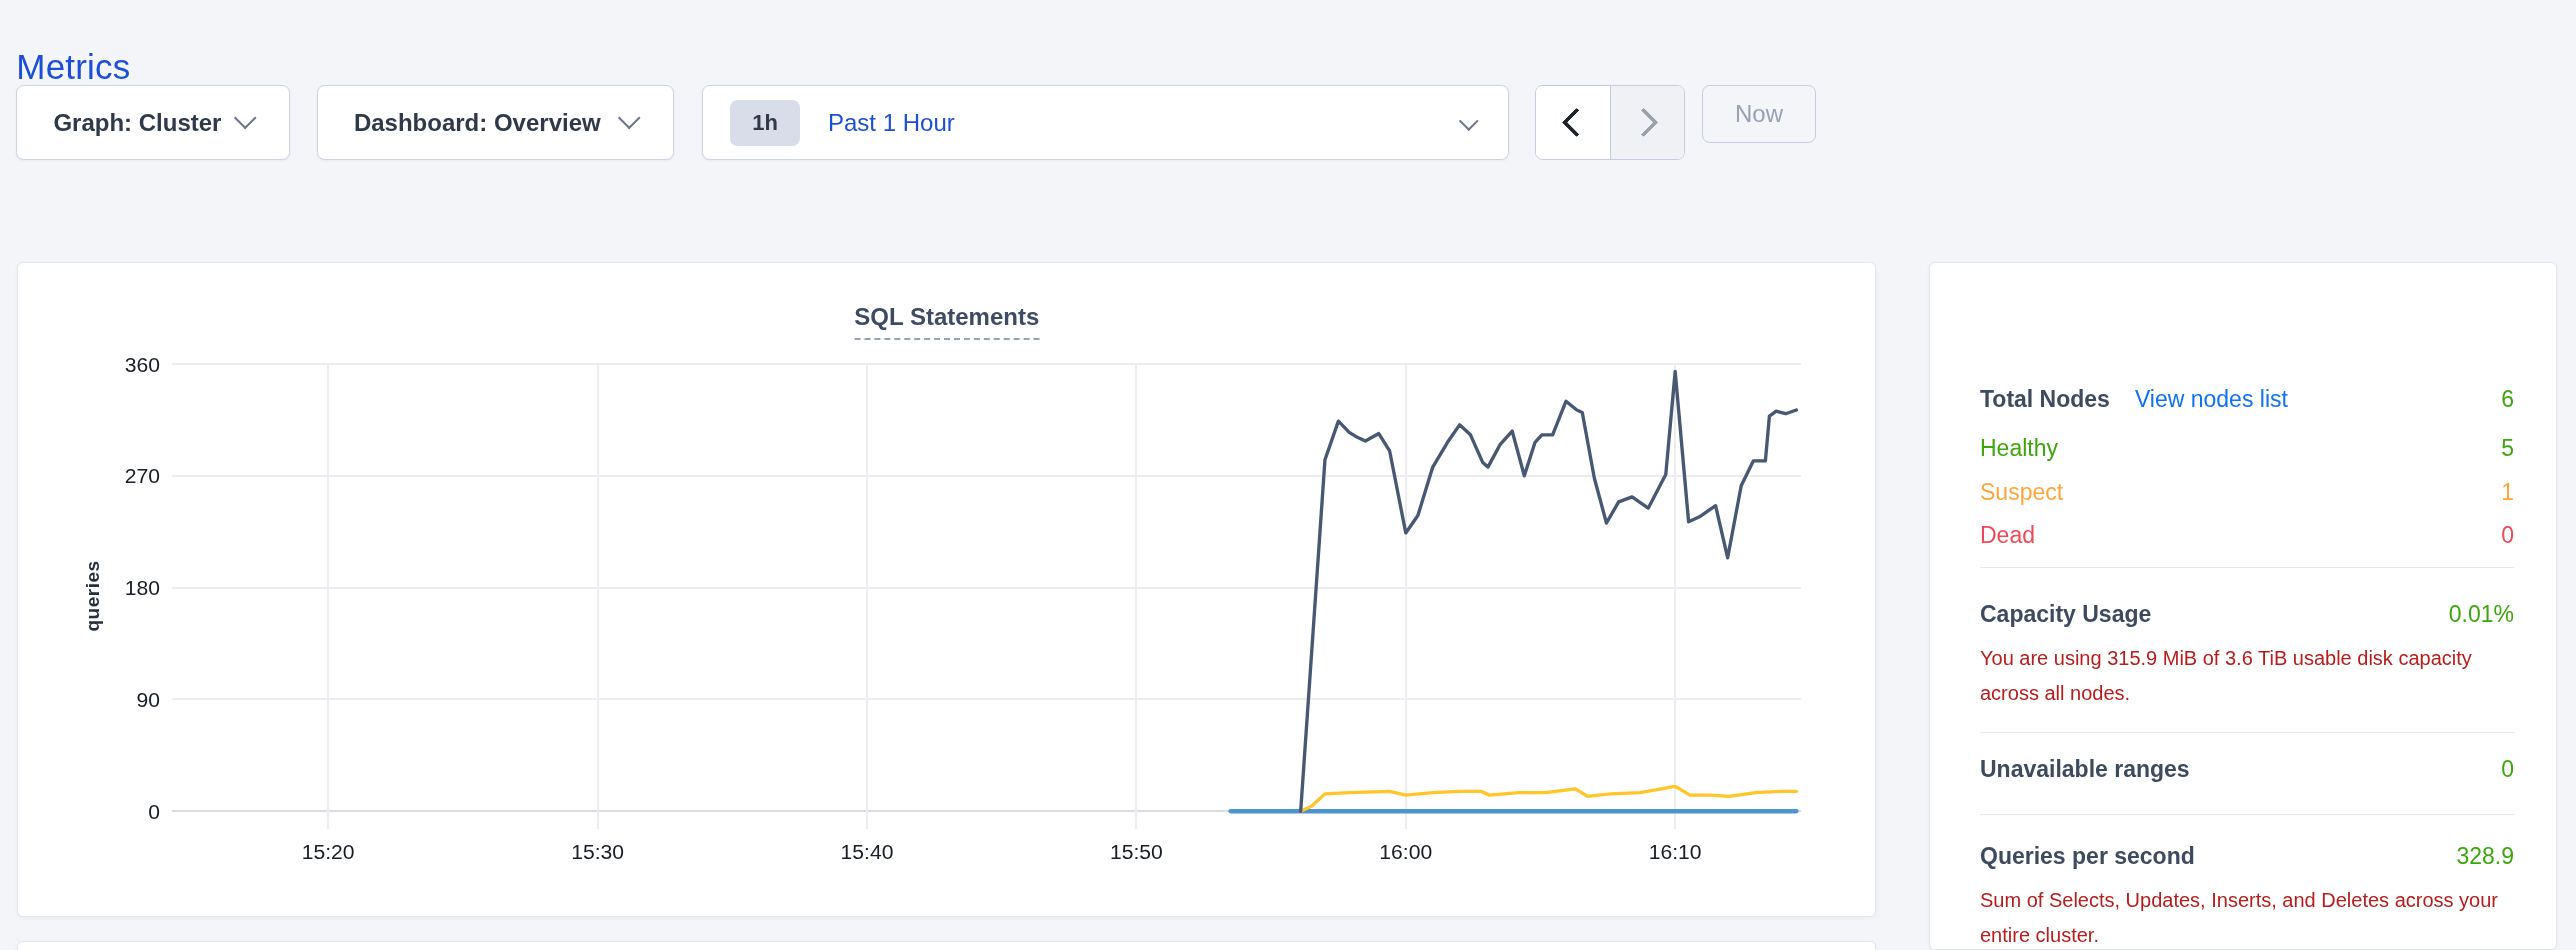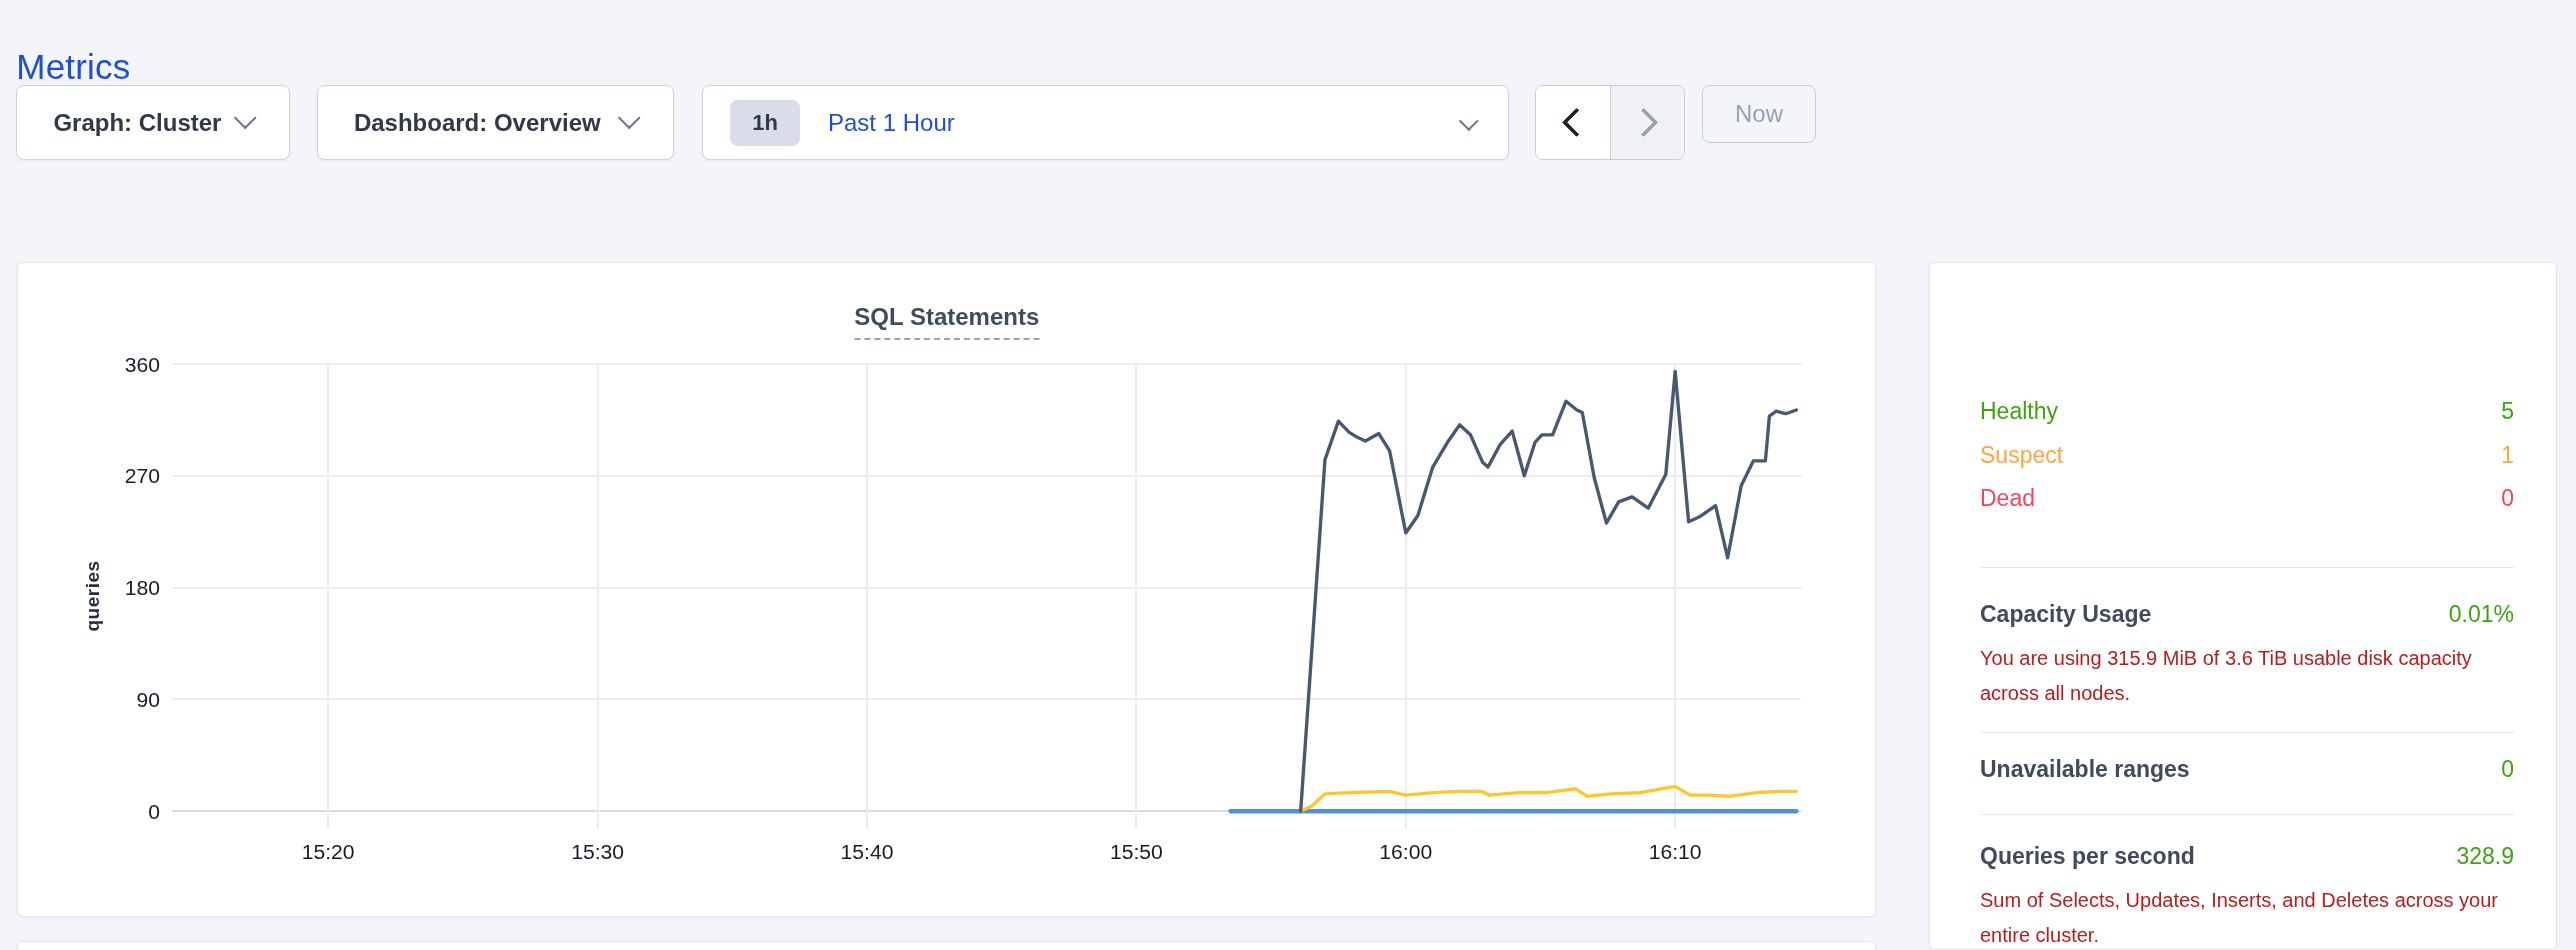--- a/index.html
+++ b/index.html
@@ -147,21 +147,26 @@
     </svg>
   <div class="chart-title">SQL Statements</div>
   <div class="y-axis-label">queries</div>
 </div>
 
 <div class="card bottom-card"></div>
 
 <div class="card summary-card">
 
   <div class="sum-sec" style="top:123px;">
-    <div class="sum-row" style="margin-top:12px;">
+    <div class="sum-row">
+      <span class="lbl">Total Nodes</span>
+      <span class="sum-link c-blue">View nodes list</span>
+      <span class="val c-green">6</span>
+    </div>
+    <div class="sum-row" style="margin-top:18px;">
       <span class="c-green plain">Healthy</span>
       <span class="val c-green">5</span>
     </div>
     <div class="sum-row" style="margin-top:12.5px;gap:8px;">
       <span class="c-orange plain">Suspect</span>
       <span class="val c-orange">1</span>
     </div>
     <div class="sum-row" style="margin-top:12.5px;">
       <span class="c-red plain">Dead</span>
       <span class="val c-red">0</span>

